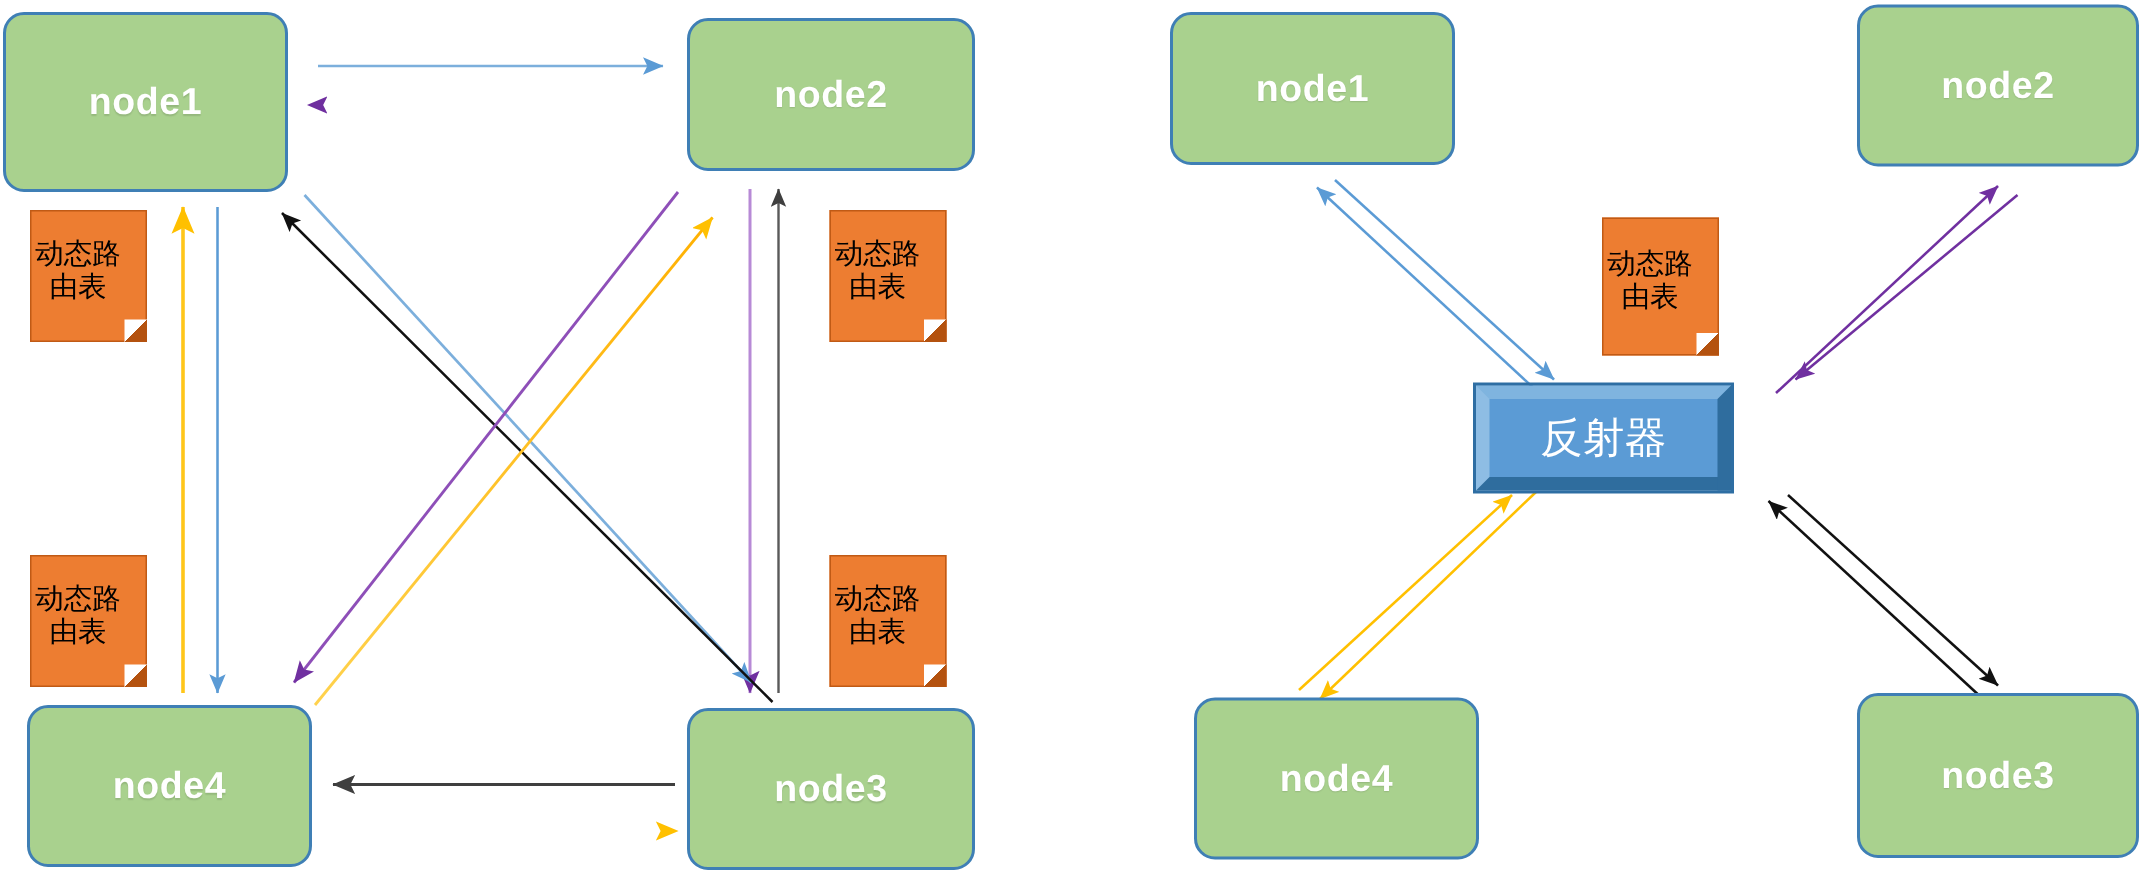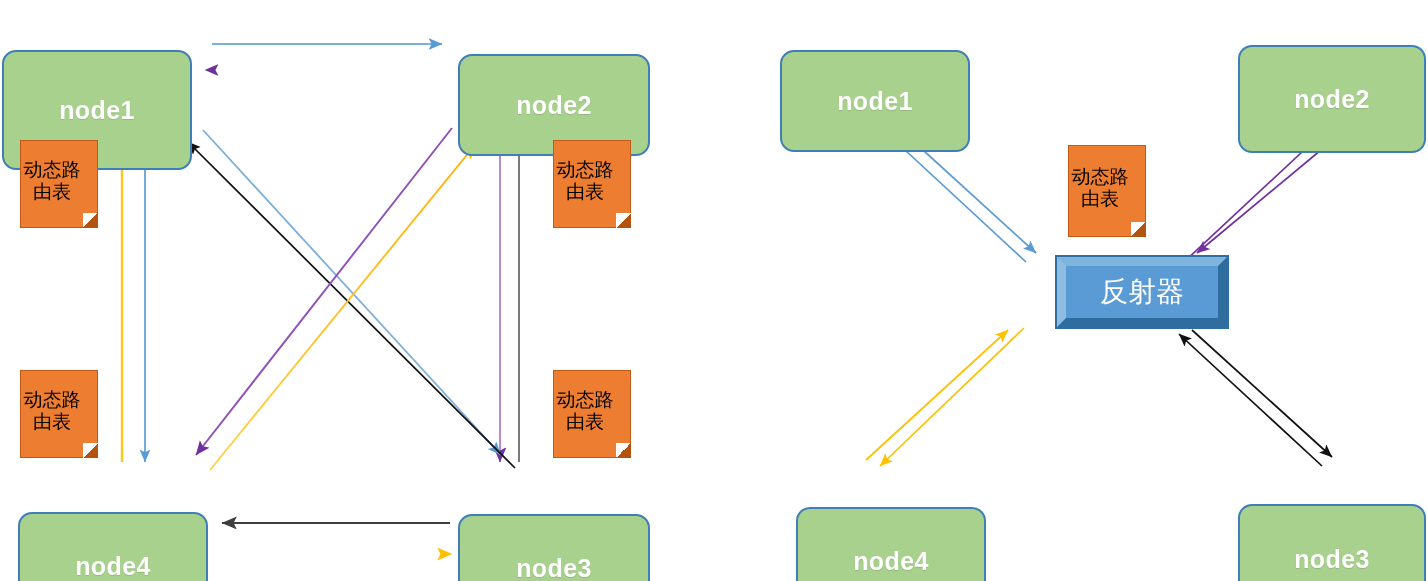--- a/index.html
+++ b/index.html
@@ -12,21 +12,20 @@
     background:#a9d18e;
     border:2px solid #3f7fb5;
     border-radius:14px;
     box-sizing:border-box;
     display:flex;align-items:center;justify-content:center;
     color:#ffffff;
     font-weight:bold;
     font-size:25px;
     letter-spacing:.4px;
     text-shadow:0 1px 1px rgba(0,0,0,.12);
-    margin-top:42px;
   }
 
   .note{
     position:absolute;
     background:#ed7d31;
     border:1px solid #c05a15;
     box-sizing:border-box;
     color:#000;
     font-size:19px;
     line-height:1.15;
@@ -157,15 +156,15 @@
   <div class="node" style="left:1238px;top:3px;width:188px;height:108px;">node2</div>
   <div class="node" style="left:796px;top:465px;width:190px;height:108px;">node4</div>
   <div class="node" style="left:1238px;top:462px;width:188px;height:110px;">node3</div>
 
   <div class="note" style="left:1068px;top:145px;width:78px;height:92px;">
     <span class="txt">动态路
 由表</span>
     <span class="fold"></span>
   </div>
 
-  <div class="reflector" style="left:1057px;top:257px;width:170px;height:70px;">反射器</div>
+  <div class="reflector" style="left:984px;top:257px;width:170px;height:70px;">反射器</div>
 
 </div>
 
 </body></html>

